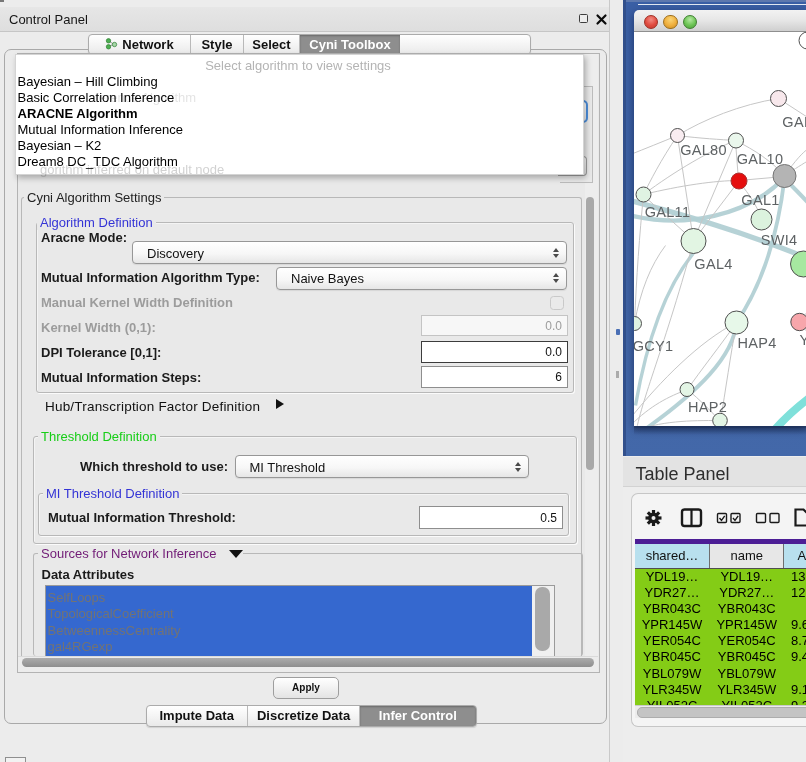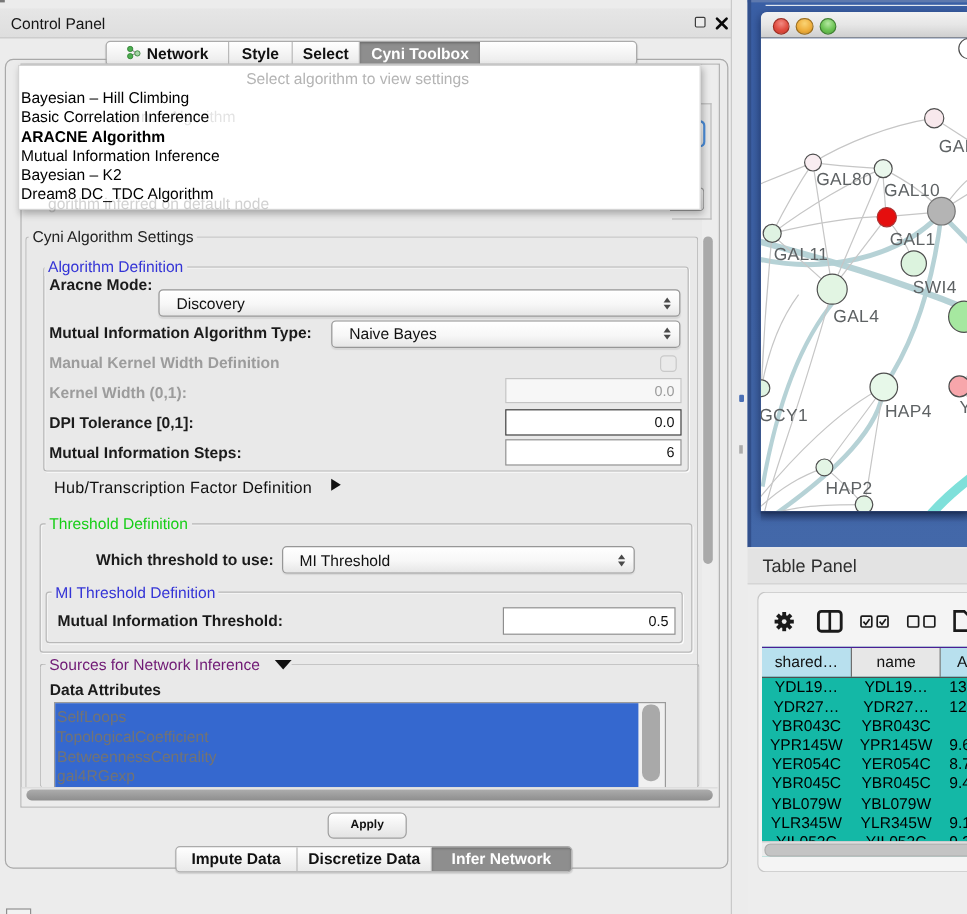--- a/index.html
+++ b/index.html
@@ -130,21 +130,21 @@
 <div class="abs" style="left:535px;top:587px;width:15px;height:64px;background:#A9A9A9;border-radius:7px;"></div>
 
 <div class="abs" style="left:17.5px;top:655.5px;width:580px;height:15.5px;background:#ECECEC;border-top:1px solid #DADADA;"></div>
 <div class="abs" style="left:22px;top:658px;width:572px;height:9px;background:linear-gradient(#ACACAC,#8E8E8E);border-radius:5px;"></div>
 
 <div class="abs" style="left:273px;top:676.5px;width:64px;height:20px;border:1px solid #9E9E9E;border-radius:5px;background:linear-gradient(#FFFFFF,#F0F0F0 55%,#E3E3E3);display:flex;align-items:center;justify-content:center;font-size:10px;font-weight:bold;color:#111;">Apply</div>
 
 <div class="seg" style="left:145.5px;top:704.5px;width:329px;height:20px;">
   <div class="s" style="width:101px;">Impute Data</div>
   <div class="s" style="width:112px;">Discretize Data</div>
-  <div class="s sel" style="width:116px;">Infer Network</div>
+  <div class="s sel" style="width:116px;">Infer Control</div>
 </div>
 
 <div class="abs" style="left:5px;top:757px;width:19px;height:10px;border:1.5px solid #8F8F8F;background:#F2F2F2;"></div>
 <div class="abs" style="left:0;top:0;width:4px;height:2px;background:#777;"></div>
 
 <div class="abs" style="left:14.5px;top:53.5px;width:567px;height:119px;background:#fff;border:1px solid #D4D4D4;box-shadow:2px 3px 6px rgba(0,0,0,.28);z-index:30;"></div>
 <div class="abs" style="left:14.5px;top:58px;width:567px;text-align:center;font-size:13px;color:#B4B4B4;z-index:31;">Select algorithm to view settings</div>
 <div class="abs" style="left:40px;top:162px;font-size:13px;color:rgba(70,70,70,.25);z-index:31;">gorithm inferred on default node</div>
 <div class="abs" style="left:95px;top:90px;font-size:13px;color:rgba(60,60,60,.14);z-index:31;">ference Algorithm</div>
 <div class="abs" style="left:17.5px;top:74px;font-size:13px;color:#000;line-height:16px;z-index:31;">Bayesian – Hill Climbing<br>Basic Correlation Inference<br><b>ARACNE Algorithm</b><br>Mutual Information Inference<br>Bayesian – K2<br>Dream8 DC_TDC Algorithm</div>
@@ -239,21 +239,21 @@
       <text x="799" y="344" text-anchor="start">YJ</text>
     </g>
   </svg>
 </div>
 
 <div class="abs" style="left:633.5px;top:425.5px;width:172.5px;height:2px;background:rgba(18,32,64,.5);"></div>
 <div class="abs" style="left:633.5px;top:427.5px;width:172.5px;height:7px;background:linear-gradient(rgba(18,32,64,.35),rgba(18,32,64,0));"></div>
 
 <div class="abs" style="left:622.5px;top:455.5px;width:183.5px;height:306.5px;background:#EDEDED;"></div>
 <div class="abs" style="left:622.5px;top:457px;width:183.5px;height:29px;background:#E3E3E3;border-bottom:1px solid #D2D2D2;"></div>
-<div class="abs" style="left:635.5px;top:464px;font-size:15px;color:#2e2e2e;">Table Panel</div>
+<div class="abs" style="left:635.5px;top:464px;font-size:18px;color:#2e2e2e;">Table Panel</div>
 
 <div class="abs" style="left:630.5px;top:492.5px;width:180px;height:232px;border:1px solid #C6C6C6;border-radius:7px 0 0 7px;background:#F4F4F4;border-right:none;"></div>
 
 <svg class="abs" style="left:644px;top:506px;z-index:5;" width="162" height="24" viewBox="0 0 162 24">
 
   <g transform="translate(9.5,12)">
     <g fill="#1a1a1a">
       <circle r="5.4"></circle>
       <g>
         <rect x="-1.6" y="-8" width="3.2" height="4"></rect>
@@ -277,21 +277,21 @@
     <path d="M75.5 12 l2 2.4 3.2-4.6" stroke-width="1.4"></path>
     <rect x="87" y="7.5" width="9" height="9" rx="1" stroke-width="1.4"></rect>
     <path d="M89 12 l2 2.4 3.2-4.6" stroke-width="1.4"></path>
     <rect x="112.5" y="7.5" width="9" height="9" rx="1" stroke-width="1.4"></rect>
     <rect x="126" y="7.5" width="9" height="9" rx="1" stroke-width="1.4"></rect>
   </g>
 
   <path d="M151.5 3.5 h8 l4 4 v12 h-12 z" fill="none" stroke="#1a1a1a" stroke-width="2.2"></path>
 </svg>
 
-<div class="abs" style="left:634.5px;top:538.5px;width:171.5px;height:174.5px;background:#14b8a6;border-top:1px solid #4c1d95;overflow:hidden;">
+<div class="abs" style="left:634.5px;top:538.5px;width:171.5px;height:174.5px;background:#84cc16;border-top:5px solid #4c1d95;overflow:hidden;">
 
   <div style="position:absolute;left:0;top:0;width:75px;height:24px;background:#B8E0EE;border-right:1px solid #6E6E6E;box-sizing:border-box;"></div>
   <div style="position:absolute;left:75px;top:0;width:74.5px;height:24px;background:#E7E7E7;border-right:1px solid #6E6E6E;box-sizing:border-box;"></div>
   <div style="position:absolute;left:149.5px;top:0;width:30px;height:24px;background:#B8E0EE;"></div>
   <div style="position:absolute;left:0;top:24px;width:100%;height:1px;background:#4F4F4F;"></div>
   <div style="position:absolute;left:0;top:4px;width:75px;text-align:center;font-size:13px;color:#111;">shared…</div>
   <div style="position:absolute;left:75px;top:4px;width:74.5px;text-align:center;font-size:13px;color:#111;">name</div>
   <div style="position:absolute;left:163px;top:4px;font-size:13px;color:#111;">Av</div>
 
   <div style="position:absolute;left:0;top:25.5px;width:75px;text-align:center;font-size:13px;color:#000;line-height:16.1px;">YDL19…<br>YDR27…<br>YBR043C<br>YPR145W<br>YER054C<br>YBR045C<br>YBL079W<br>YLR345W<br>YIL052C</div>

